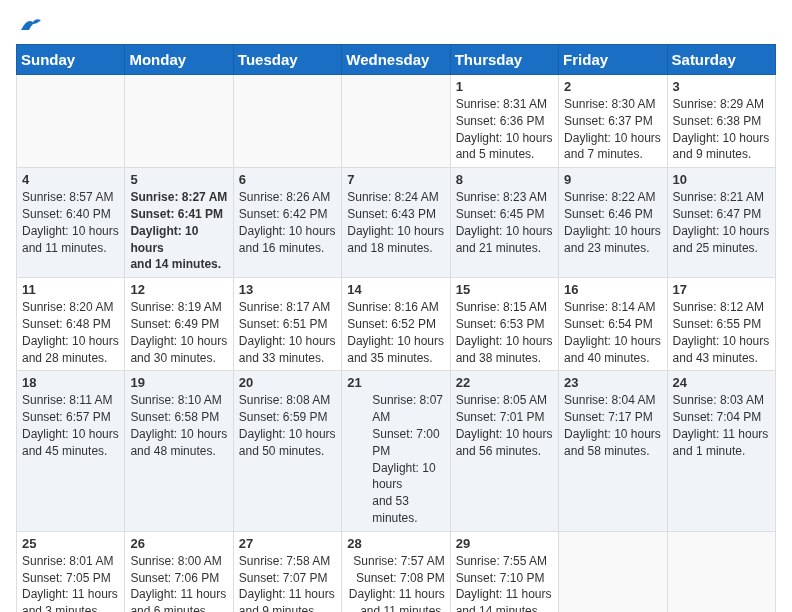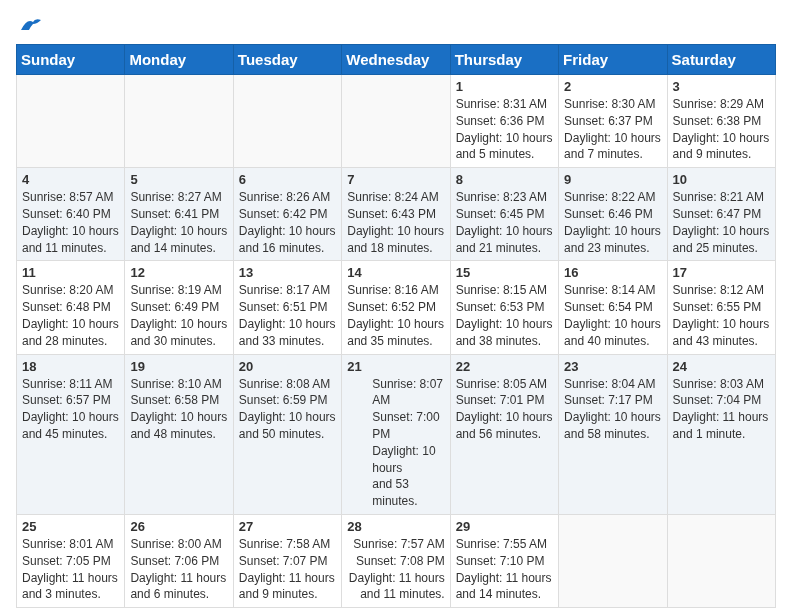--- a/index.html
+++ b/index.html
@@ -138,21 +138,21 @@
       <tr class="row-shaded">
         <td>
           <span class="day-number">4</span>
           <div class="day-info" style="white-space: pre-line;">Sunrise: 8:57 AM
 Sunset: 6:40 PM
 Daylight: 10 hours
 and 11 minutes.</div>
         </td>
         <td>
           <span class="day-number">5</span>
-          <div class="day-info" style="white-space: pre-line;">Sunrise: 8:27 AM
+          <div class="day-info" style="white-space: pre-line; font-weight: bold;">Sunrise: 8:27 AM
 Sunset: 6:41 PM
 Daylight: 10 hours
 and 14 minutes.</div>
         </td>
         <td>
           <span class="day-number">6</span>
           <div class="day-info" style="white-space: pre-line;">Sunrise: 8:26 AM
 Sunset: 6:42 PM
 Daylight: 10 hours
 and 16 minutes.</div>

